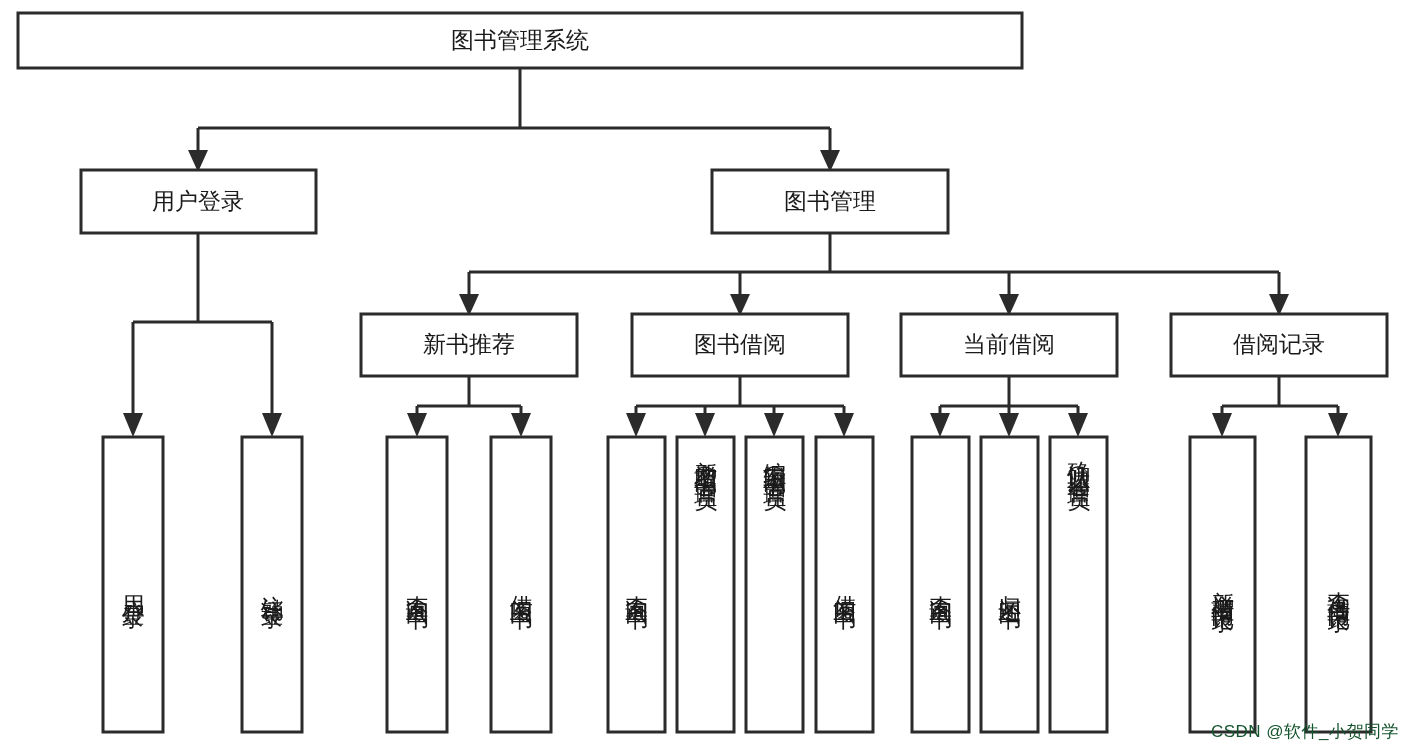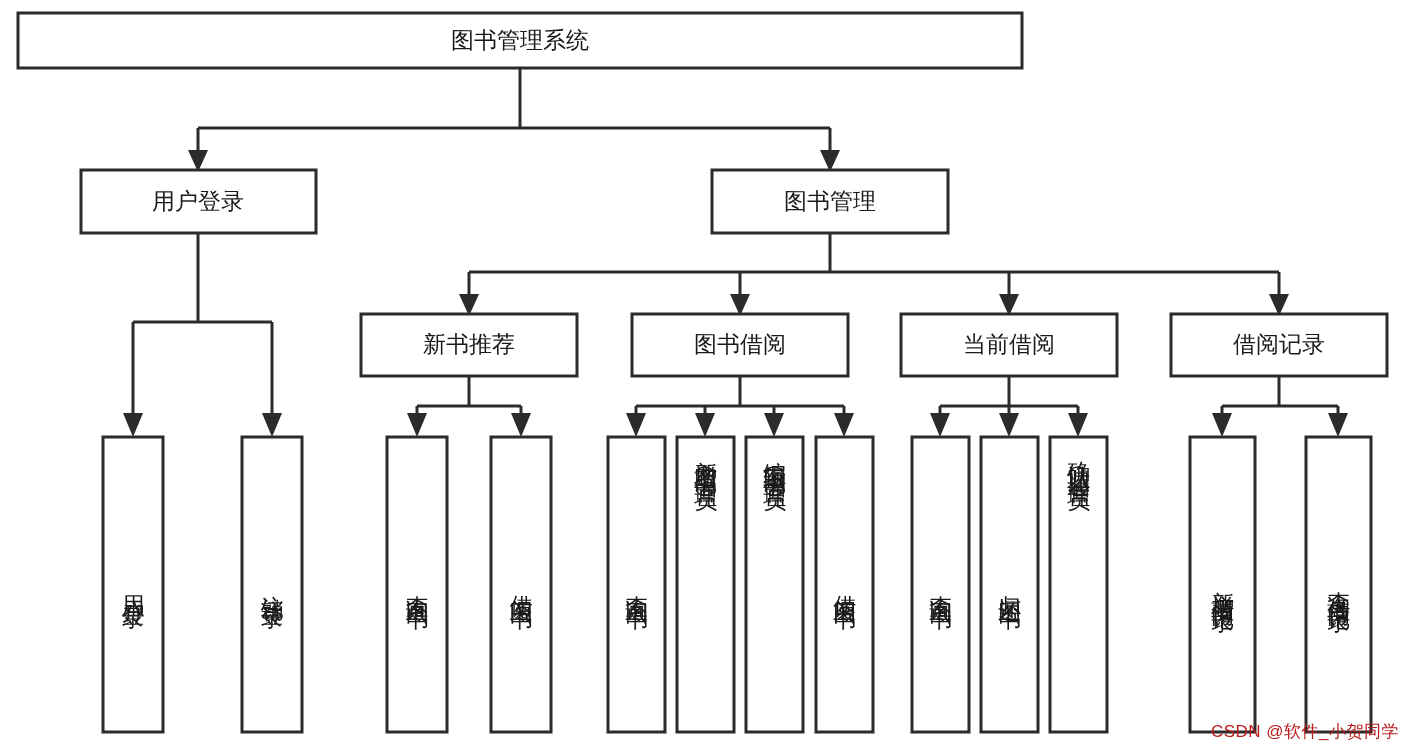--- a/index.html
+++ b/index.html
@@ -67,21 +67,21 @@
     letter-spacing: 4px;
     white-space: nowrap;
     text-align: center;
   }
   .watermark {
     position: absolute;
     right: 6px;
     bottom: 4px;
     font-family: "Liberation Sans", "DejaVu Sans", sans-serif;
     font-size: 17px;
-    color: #b91c1c;
+    color: #14532d;
     white-space: nowrap;
     letter-spacing: 0.5px;
   }
 </style>
 </head>
 <body>
 
 <div id="diagram-root">
 
   <svg id="tree-svg" viewBox="0 0 1405 747">

